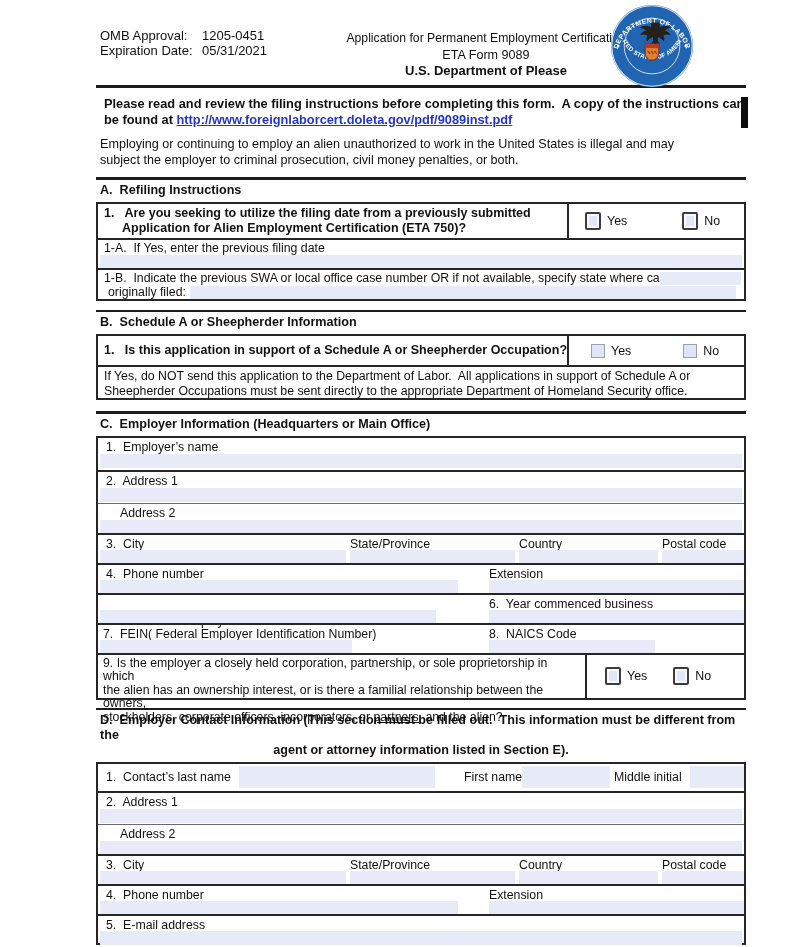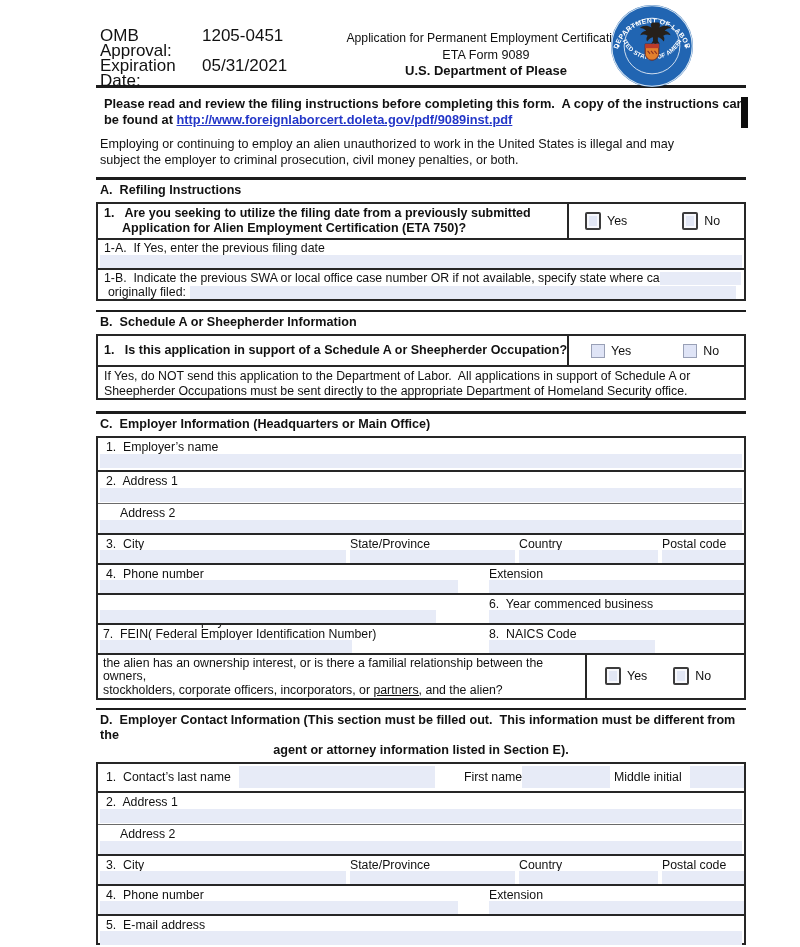--- a/index.html
+++ b/index.html
@@ -3,21 +3,21 @@
 <meta charset="utf-8">
 <style>
   * { margin:0; padding:0; box-sizing:border-box; }
   body { background:#fff; font-family:"Liberation Sans","DejaVu Sans",sans-serif; color:#111; }
   .page { position:relative; width:800px; height:947px; background:#fff; overflow:hidden; }
   .content { position:absolute; left:96px; top:0; width:650px; }
   .pw { white-space:pre-wrap; }
 
   
   .header { position:relative; height:88px; border-bottom:3px solid #1c1c1c; }
-  .omb { position:absolute; left:4px; top:28px; font-size:17px; line-height:15px; display:grid; grid-template-columns:98px auto; column-gap:4px; }
+  .omb { position:absolute; left:4px; top:28px; font-size:13px; line-height:15px; display:grid; grid-template-columns:98px auto; column-gap:4px; }
   .titleblock { position:absolute; left:110px; top:31px; width:560px; text-align:center; }
   .titleblock .t1 { font-size:12.2px; }
   .titleblock .t2 { font-size:12.6px; margin-top:3px; }
   .titleblock .t3 { font-size:13px; font-weight:bold; margin-top:1px; }
   .seal { position:absolute; left:514px; top:4px; width:84px; height:84px; }
 
   
   .notice { position:relative; margin-top:8px; padding-left:8px; width:650px; font-weight:bold; font-size:12.8px; line-height:15.5px; }
   .notice .txt { display:inline; }
   .notice a { color:#2336c8; text-decoration:underline; font-weight:bold; cursor:pointer; }
@@ -178,20 +178,21 @@
       <div class="fld" style="left:391px; width:255px; top:15px;"></div>
     </div>
     <div class="row" style="height:30px;">
       <span class="lbl" style="left:5px; top:2px;">7.  FEIN( Federal Employer Identification Number)</span>
       <span class="lbl" style="left:391px; top:2px;">8.  NAICS Code</span>
       <div class="fld" style="left:2px; width:252px; top:15px;"></div>
       <div class="fld" style="left:391px; width:166px; top:15px;"></div>
     </div>
     <div class="row" style="height:45px;">
       <div style="position:absolute; left:5px; top:2px; width:478px; font-size:12.3px; line-height:13.5px;">
+        <div class="pw">9. Is the employer a closely held corporation, partnership, or sole proprietorship in which</div>
         <div class="pw">the alien has an ownership interest, or is there a familial relationship between the owners,</div>
         <div><span class="pw">stockholders, corporate officers, incorporators, or </span><span class="u pw">partners,</span><span class="pw"> and the alien?</span></div>
       </div>
       <div class="anscell" style="left:487px; padding-left:18px;">
         <span class="pair">
           <span class="cbd"></span>
           <span class="cbtext">Yes</span>
         </span>
         <span class="pair" style="margin-left:26px;">
           <span class="cbd"></span>

